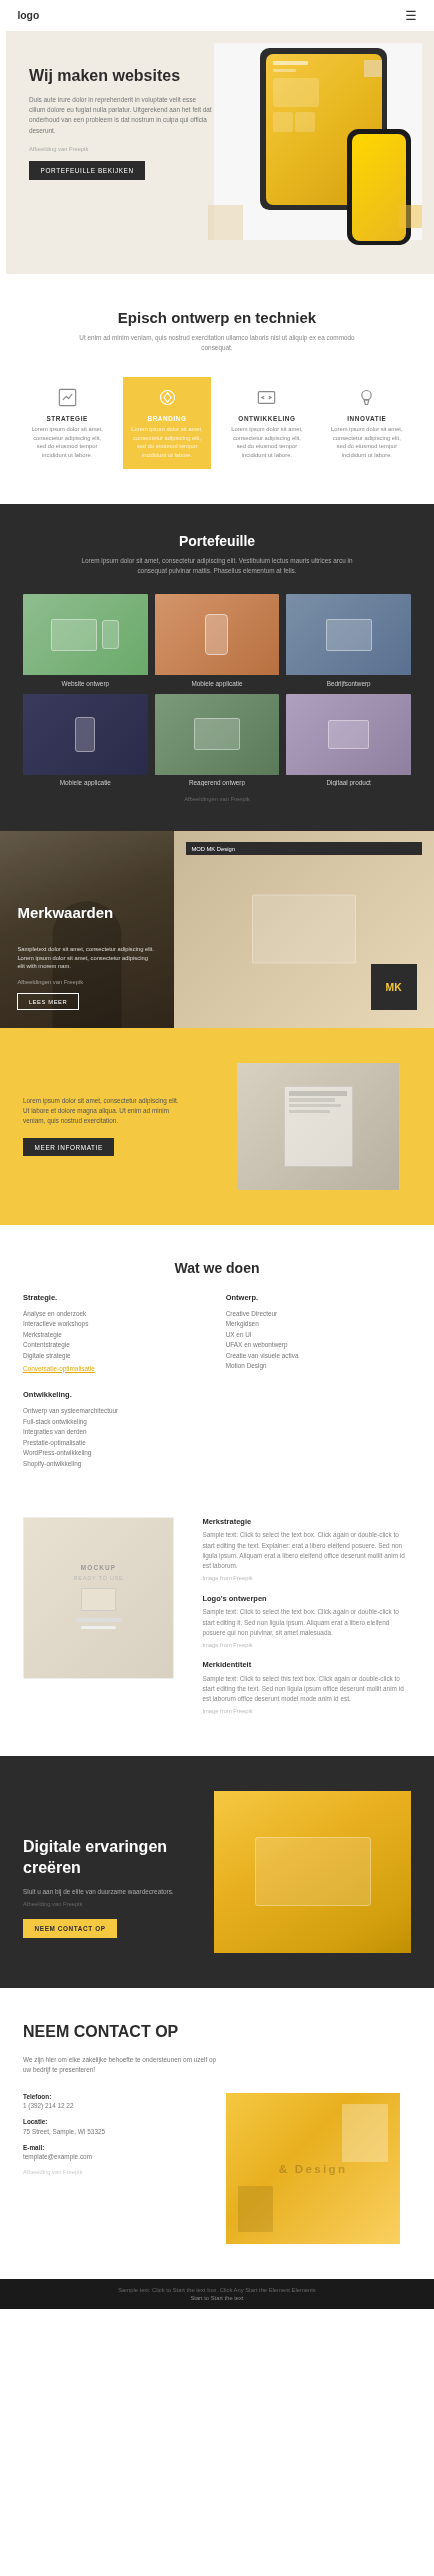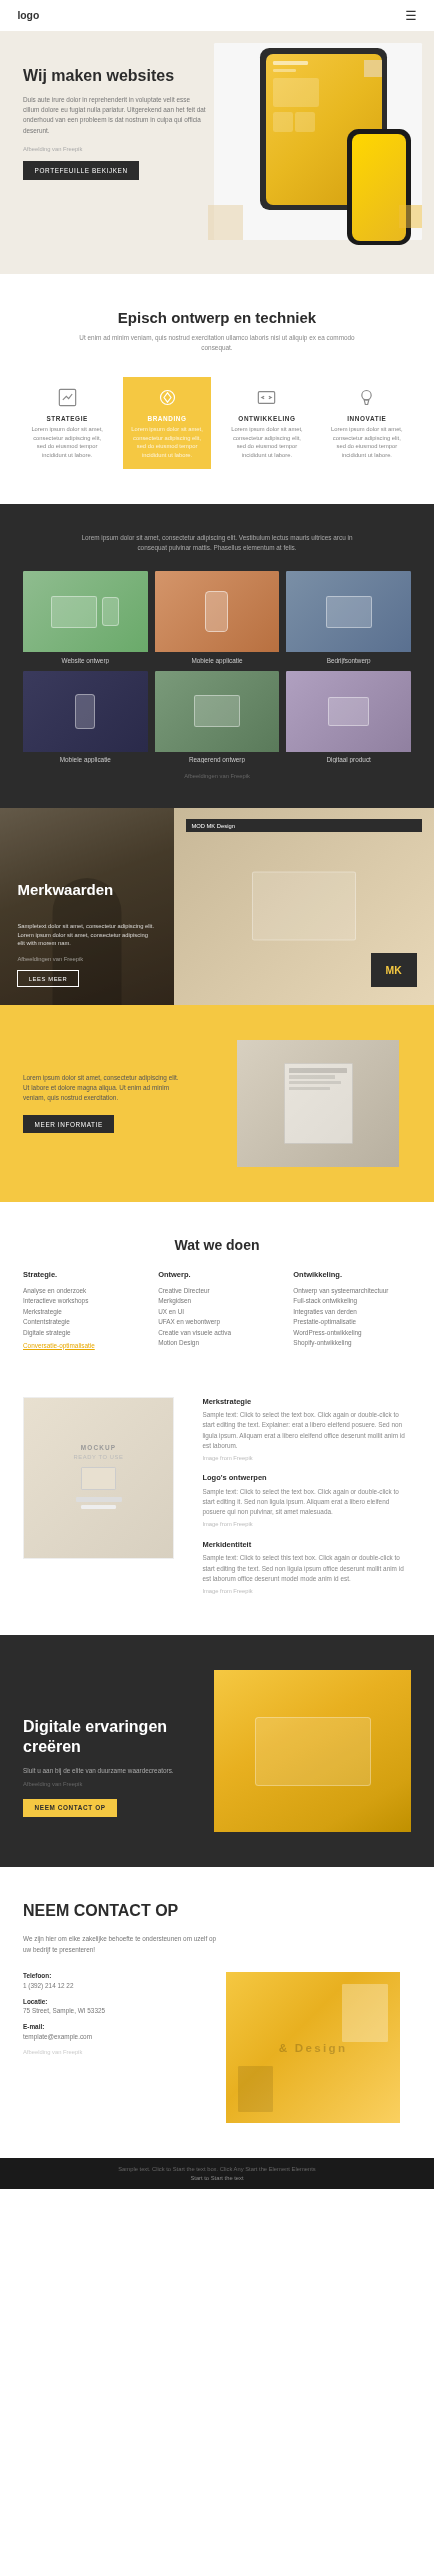--- a/index.html
+++ b/index.html
@@ -4,21 +4,21 @@
   <style>
     * { margin: 0; padding: 0; box-sizing: border-box; }
     body { font-family: 'Arial', sans-serif; width: 434px; background: #fff; overflow-x: hidden; }
 
     
     .nav { display: flex; justify-content: space-between; align-items: center; padding: 8px 17.4px; background: #fff; position: relative; z-index: 10; }
     .nav-logo { font-size: 10.4px; font-weight: bold; color: #333; }
     .nav-menu { font-size: 12.7px; cursor: pointer; color: #333; }
 
     
-    .hero { background: #f0ece4; position: relative; padding: 35px 23px 35px 23px; min-height: 243px; overflow: hidden; }
+    .hero { background: #f0ece4; position: relative; padding: 35px 23px 35px 23px; min-height: 243px; overflow: hidden; margin-left: 6px; }
     .hero-content { max-width: 185px; }
     .hero-title { font-size: 16px; font-weight: bold; color: #2c2c2c; margin-bottom: 8px; line-height: 1.3; }
     .hero-text { font-size: 6.4px; color: #777; line-height: 1.6; margin-bottom: 10.4px; }
     .hero-attribution { font-size: 5.8px; color: #aaa; margin-bottom: 9.3px; }
     .hero-btn { background: #2c2c2c; color: #fff; border: none; padding: 5.8px 11.6px; font-size: 6.4px; cursor: pointer; letter-spacing: 0.6px; }
     .hero-images { position: absolute; right: 11.6px; top: 11.6px; width: 220px; height: 220px; }
     .hero-img-bg { position: absolute; right: 0; top: 0; width: 208px; height: 197px; background: #f7f7f7; border-radius: 1.2px; }
     .hero-tablet { position: absolute; right: 35px; top: 5.8px; width: 127px; height: 162px; background: #2c2c2c; border-radius: 9.3px; display: flex; align-items: center; justify-content: center; overflow: hidden; }
     .hero-tablet-screen { width: 116px; height: 151px; background: linear-gradient(135deg, #f5c842 0%, #e8b820 50%, #d4a010 100%); border-radius: 7px; position: relative; }
     .hero-phone { position: absolute; right: 11.6px; bottom: 17.4px; width: 64px; height: 116px; background: #1a1a1a; border-radius: 11.6px; }
@@ -60,36 +60,36 @@
     .merk { display: flex; min-height: 197px; }
     .merk-left { width: 174px; position: relative; overflow: hidden; }
     .merk-left-bg { width: 100%; height: 100%; background: linear-gradient(135deg, #8a7a6a 0%, #6a5a4a 100%); }
     .merk-overlay { position: absolute; top: 0; left: 0; right: 0; bottom: 0; background: rgba(0,0,0,0.35); display: flex; flex-direction: column; justify-content: flex-end; padding: 17.4px; }
     .merk-title { font-size: 15px; font-weight: bold; color: #fff; margin-bottom: 23px; line-height: 1.2; }
     .merk-text { font-size: 5.8px; color: rgba(255,255,255,0.8); line-height: 1.5; margin-bottom: 8px; }
     .merk-attr { font-size: 5.8px; color: rgba(255,255,255,0.5); margin-bottom: 8px; }
     .merk-btn { background: transparent; border: 1.2px solid #fff; color: #fff; padding: 4.6px 10.4px; font-size: 5.8px; cursor: pointer; letter-spacing: 0.6px; display: inline-block; width: fit-content; }
     .merk-right { flex: 1; background: #f0ece4; position: relative; overflow: hidden; }
     .merk-badge { position: absolute; top: 11.6px; right: 11.6px; background: #2c2c2c; color: #fff; padding: 4.6px 7px; font-size: 5.8px; }
-    .merk-logo-badge { position: absolute; bottom: 17.4px; right: 17.4px; width: 46px; height: 34px; background: #2c2c2c; display: flex; align-items: center; justify-content: center; }
+    .merk-logo-badge { position: absolute; bottom: 17.4px; right: 17.4px; width: 46px; height: 46px; background: #2c2c2c; display: flex; align-items: center; justify-content: center; }
     .merk-logo-inner { font-size: 10.4px; font-weight: bold; color: #f5c842; }
 
     
     .bouw { background: #f5c842; padding: 35px 23px; display: flex; gap: 23px; align-items: center; }
     .bouw-left { flex: 1; }
     .bouw-title { font-size: 17.4px; font-weight: bold; color: #2c2c2c; line-height: 1.2; margin-bottom: 9.3px; }
     .bouw-text { font-size: 6.4px; color: #555; line-height: 1.6; margin-bottom: 11.6px; max-width: 162px; }
     .bouw-btn { background: #2c2c2c; color: #fff; border: none; padding: 5.8px 11.6px; font-size: 6.4px; cursor: pointer; letter-spacing: 0.6px; }
     .bouw-right { width: 174px; position: relative; }
     .bouw-img { width: 162px; height: 127px; background: linear-gradient(135deg, #d0c8b8 0%, #b8b0a0 100%); }
 
     
     .watdoen { padding: 35px 23px; background: #fff; }
     .watdoen-title { font-size: 14px; font-weight: bold; color: #2c2c2c; text-align: center; margin-bottom: 17.4px; }
-    .watdoen-cols { display: grid; grid-template-columns: 1fr 1fr 1fr; gap: 17.4px; }
+    .watdoen-cols { display: grid; grid-template-columns: 1fr 1fr; gap: 17.4px; }
     .watdoen-col-title { font-size: 7.5px; font-weight: bold; color: #2c2c2c; margin-bottom: 8px; }
     .watdoen-item { font-size: 6.4px; color: #777; margin-bottom: 3.5px; }
     .watdoen-link { font-size: 6.4px; color: #e8a800; margin-top: 5.8px; cursor: pointer; text-decoration: underline; }
 
     
     .merkstrat { padding: 11.6px 23px 29px; background: #fff; display: flex; gap: 17.4px; }
     .merkstrat-left { width: 162px; }
     .mockup-img { width: 151px; height: 162px; background: linear-gradient(135deg, #e8e0d0 0%, #d8d0c0 100%); display: flex; align-items: center; justify-content: center; border: 0.6px solid #eee; }
     .merkstrat-right { flex: 1; }
     .merkstrat-section { margin-bottom: 12.7px; }
@@ -210,20 +210,21 @@
             <path d="M14 22 L22 22 L20 30 L16 30 Z" stroke="#888" stroke-width="2" fill="none"></path>
           </svg>
       </div>
       <div class="epic-item-title">INNOVATIE</div>
       <div class="epic-item-text">Lorem ipsum dolor sit amet, consectetur adipiscing elit, sed do eiusmod tempor incididunt ut labore.</div>
     </div>
   </div>
 </section>
 
 <section class="portfolio">
+  <h2 class="portfolio-title">Portefeuille</h2>
   <p class="portfolio-text">Lorem ipsum dolor sit amet, consectetur adipiscing elit. Vestibulum lectus mauris ultrices arcu in consequat pulvinar mattis. Phasellus elementum at felis.</p>
   <div class="portfolio-grid">
     <div class="portfolio-item">
       <div class="p-img-inner p-img-1">
         <div class="laptop-shape"></div>
         <div class="phone-shape"></div>
       </div>
       <div class="portfolio-label">Website ontwerp</div>
     </div>
     <div class="portfolio-item">

